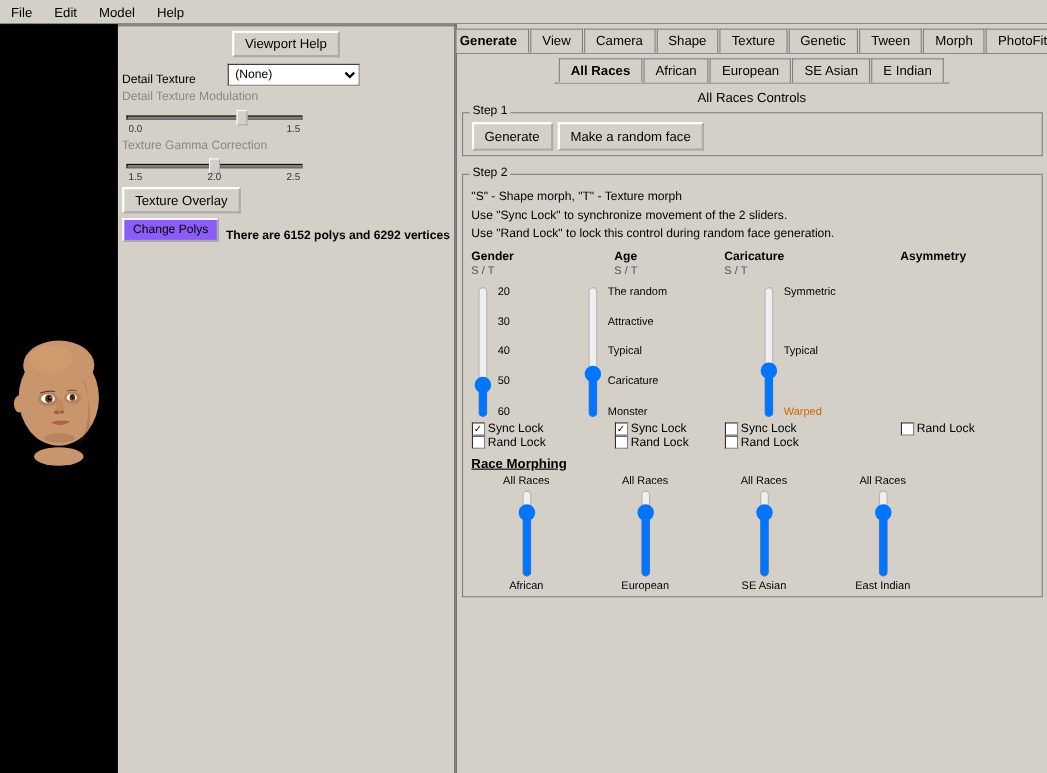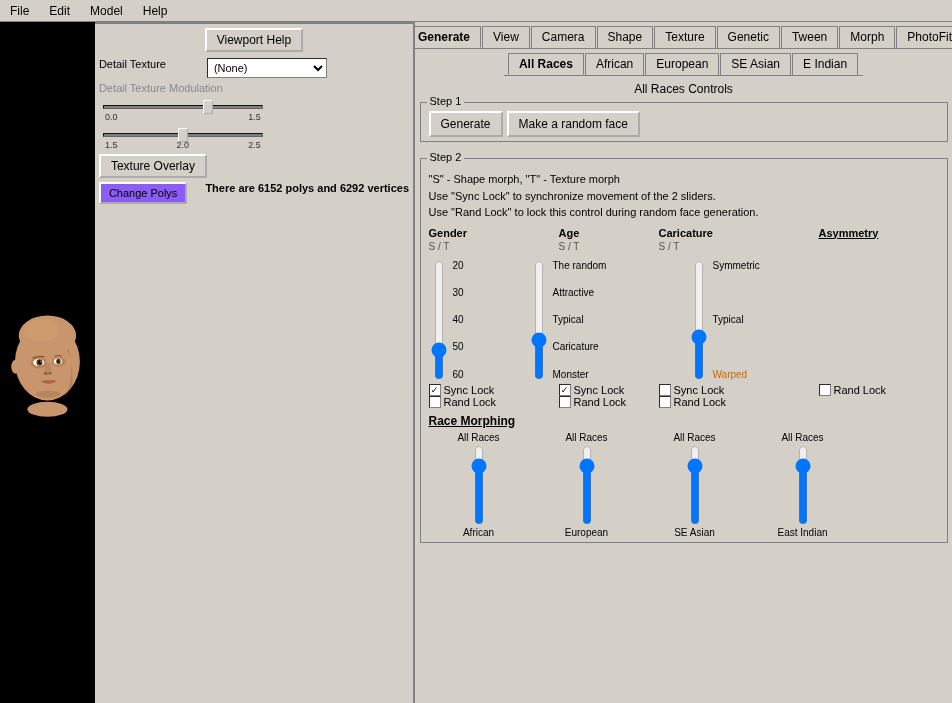--- a/index.html
+++ b/index.html
@@ -12,21 +12,21 @@
     
     .main-container { display: flex; height: calc(703px - 22px); }
     
     
     .left-panel { width: 415px; background: #000; position: relative; display: flex; flex-direction: row; border-right: 2px solid #808080; }
     .viewport { flex: 1; background: #000; display: flex; align-items: center; justify-content: center; overflow: hidden; position: relative; }
     
     .bottom-controls { background: #d4d0c8; border-top: 2px solid #808080; padding: 4px; }
     .viewport-help-btn { background: #d4d0c8; border: 2px outset #fff; padding: 3px 10px; cursor: pointer; font-size: 12px; display: block; margin: 0 auto 6px; }
     
-    .control-row { display: flex; align-items: flex-start; gap: 18px; margin-bottom: 4px; }
+    .control-row { display: flex; align-items: flex-end; gap: 6px; margin-bottom: 4px; }
     .control-label { font-size: 11px; width: 90px; }
     .control-label2 { font-size: 11px; color: #888; width: 160px; }
     .dropdown-select { border: 1px inset #808080; background: white; padding: 1px 2px; font-size: 11px; width: 120px; height: 20px; }
     .slider-marks { display: flex; justify-content: space-between; font-size: 9px; color: #333; width: 130px; padding: 0 2px; }
     
     .texture-overlay-btn { background: #d4d0c8; border: 2px outset #fff; padding: 3px 10px; cursor: pointer; font-size: 12px; }
     .change-polys-btn { background: #8b5cf6; border: 2px outset #fff; padding: 3px 8px; cursor: pointer; font-size: 11px; }
     .poly-info { font-size: 11px; font-weight: bold; }
     
     
@@ -147,20 +147,23 @@
       <div class="control-row">
         <div style="margin-left: 4px;">
           <input type="range" min="0" max="150" value="100" style="width: 160px;">
           <div class="slider-marks" style="width:160px; display:flex; justify-content:space-between;">
             <span>0.0</span>
             <span>1.5</span>
           </div>
         </div>
       </div>
 
+      <div class="control-row">
+        <span class="control-label2">Texture Gamma Correction</span>
+      </div>
       <div class="control-row">
         <div style="margin-left: 4px;">
           <input type="range" min="150" max="250" value="200" style="width: 160px;">
           <div class="slider-marks" style="width:160px; display:flex; justify-content:space-between;">
             <span>1.5</span>
             <span>2.0</span>
             <span>2.5</span>
           </div>
         </div>
       </div>
@@ -226,21 +229,21 @@
             <div class="col-subheader">S / T</div>
           </div>
           <div style="width:100px;">
             <div class="col-header">Age</div>
             <div class="col-subheader">S / T</div>
           </div>
           <div style="width:160px;">
             <div class="col-header">Caricature</div>
             <div class="col-subheader">S / T</div>
           </div>
-          <div style="width:120px;text-decoration:underline;">
+          <div style="width:120px;">
             <div class="col-header">Asymmetry</div>
             <div class="col-subheader"></div>
           </div>
         </div>
 
         <div style="display:flex; gap:0; align-items:flex-start; margin-top:4px;">
 
 
           <div style="width:100px; display:flex; align-items:center;">
             <input type="range" orient="vertical" style="writing-mode: vertical-lr; direction: rtl; appearance: slider-vertical; width: 20px; height: 120px; cursor: pointer;" min="0" max="100" value="20">

